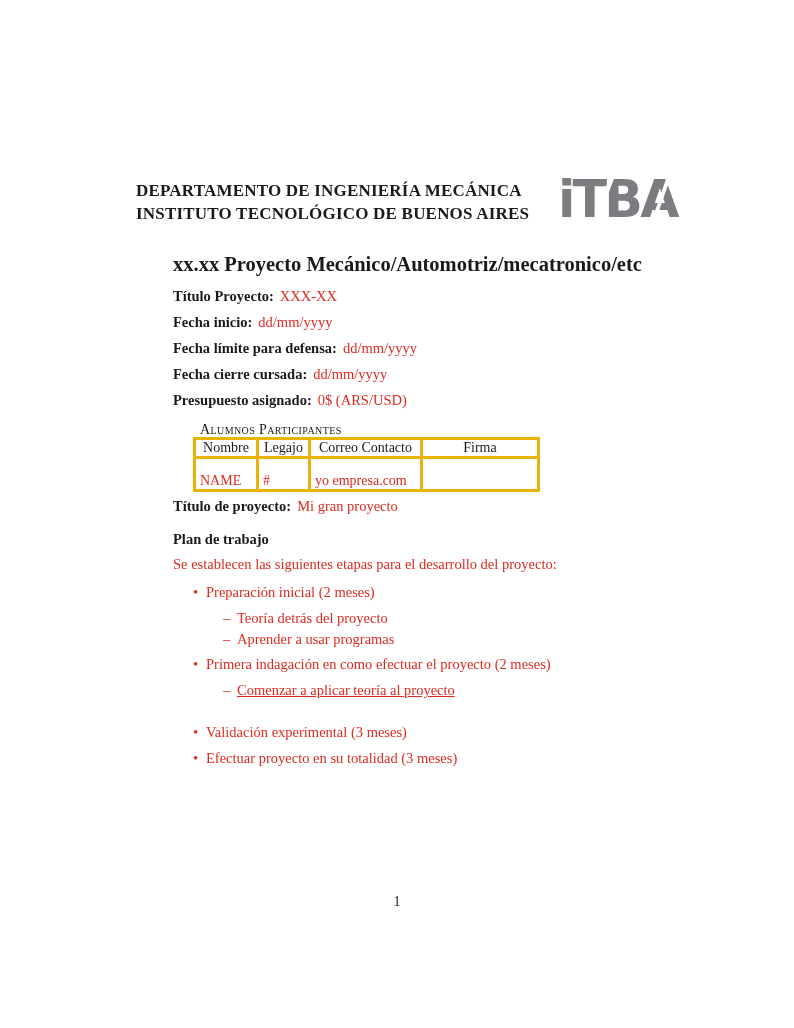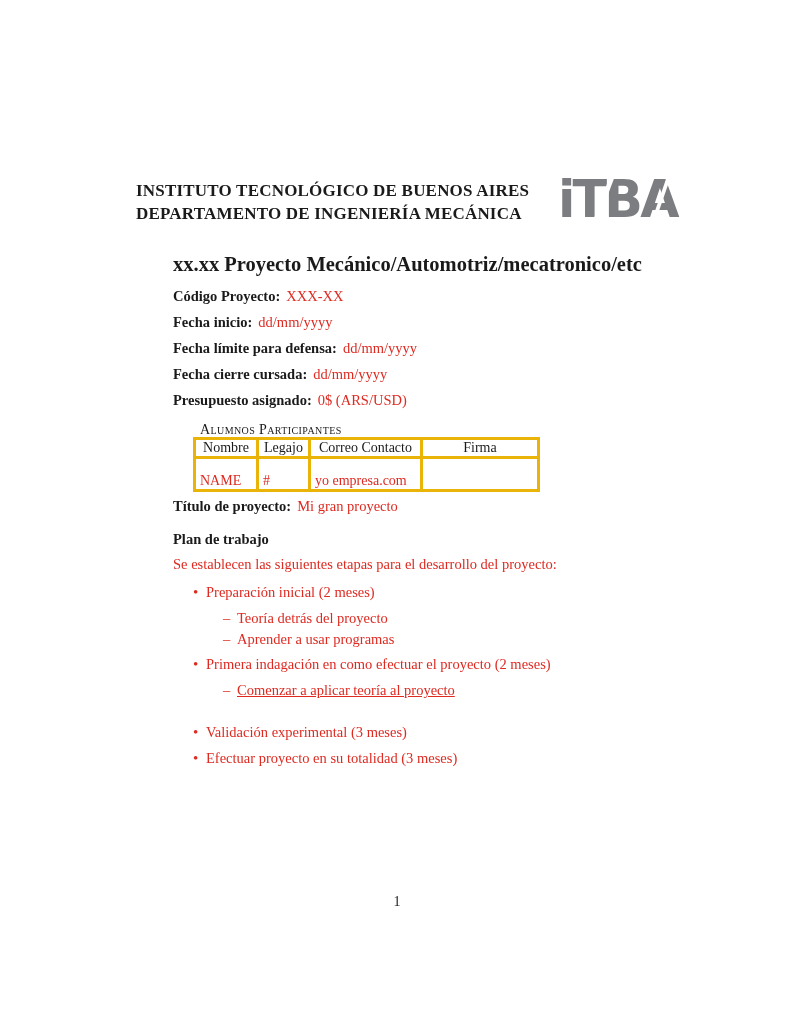--- a/index.html
+++ b/index.html
@@ -126,37 +126,37 @@
     text-align: center;
     font-size: 14px;
   }
 </style>
 </head>
 <body>
 
 <div class="page">
 
   <div class="header-block">
+    <div>DEPARTAMENTO DE INGENIERÍA MECÁNICA</div>
     <div>INSTITUTO TECNOLÓGICO DE BUENOS AIRES</div>
-    <div>DEPARTAMENTO DE INGENIERÍA MECÁNICA</div>
   </div>
 
   <div class="logo">
     <svg viewBox="0 0 130 50" width="126" height="47">
       <text x="0" y="45" font-family="DejaVu Sans, sans-serif" font-weight="bold" font-size="54" letter-spacing="-3" fill="#7c7d80">iTBA</text>
       <line x1="60" y1="-4" x2="38" y2="54" stroke="#ffffff" stroke-width="5"></line>
       <line x1="120" y1="-4" x2="100" y2="54" stroke="#ffffff" stroke-width="4"></line>
     </svg>
   </div>
 
   <div class="doc-title">xx.xx Proyecto Mecánico/Automotriz/mecatronico/etc</div>
 
   <div class="fields">
     <div class="field-row">
-      <span class="field-label">Código Proyecto:</span><span class="field-value red">XXX-XX</span>
+      <span class="field-label">Título Proyecto:</span><span class="field-value red">XXX-XX</span>
     </div>
     <div class="field-row">
       <span class="field-label">Fecha inicio:</span><span class="field-value red">dd/mm/yyyy</span>
     </div>
     <div class="field-row">
       <span class="field-label">Fecha límite para defensa:</span><span class="field-value red">dd/mm/yyyy</span>
     </div>
     <div class="field-row">
       <span class="field-label">Fecha cierre cursada:</span><span class="field-value red">dd/mm/yyyy</span>
     </div>

